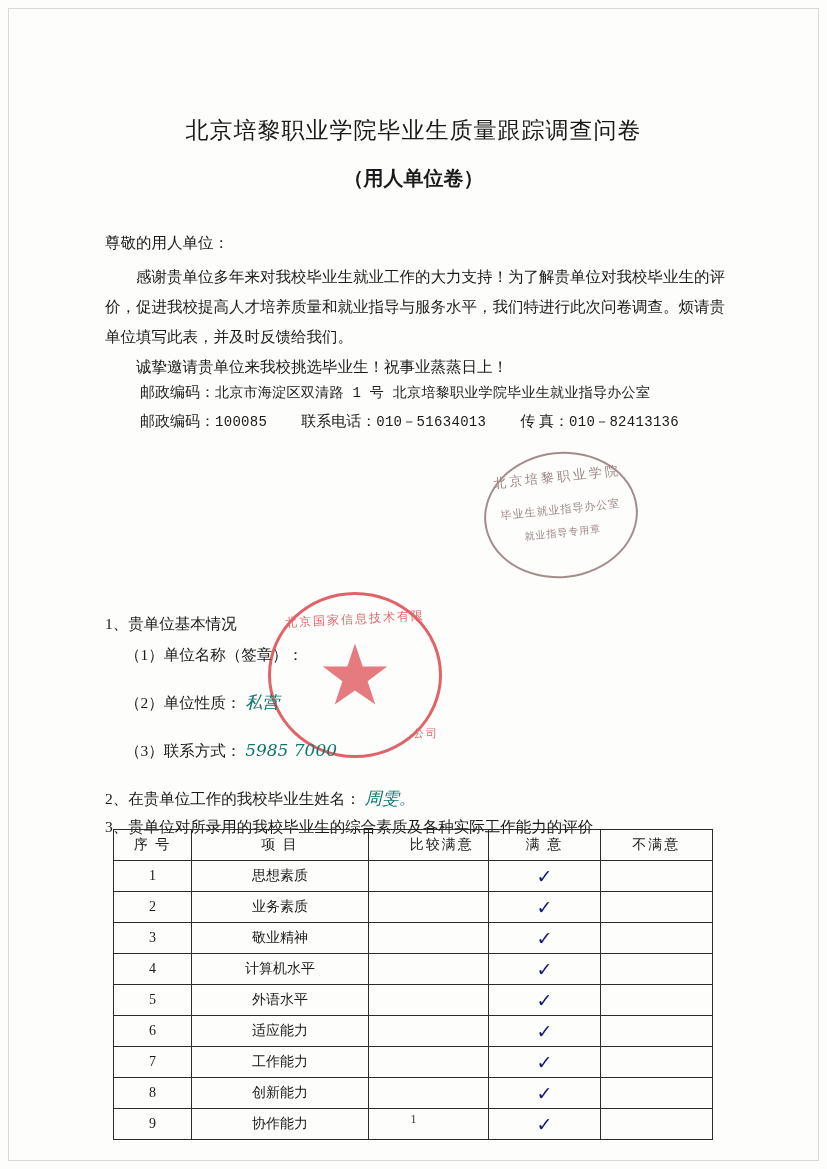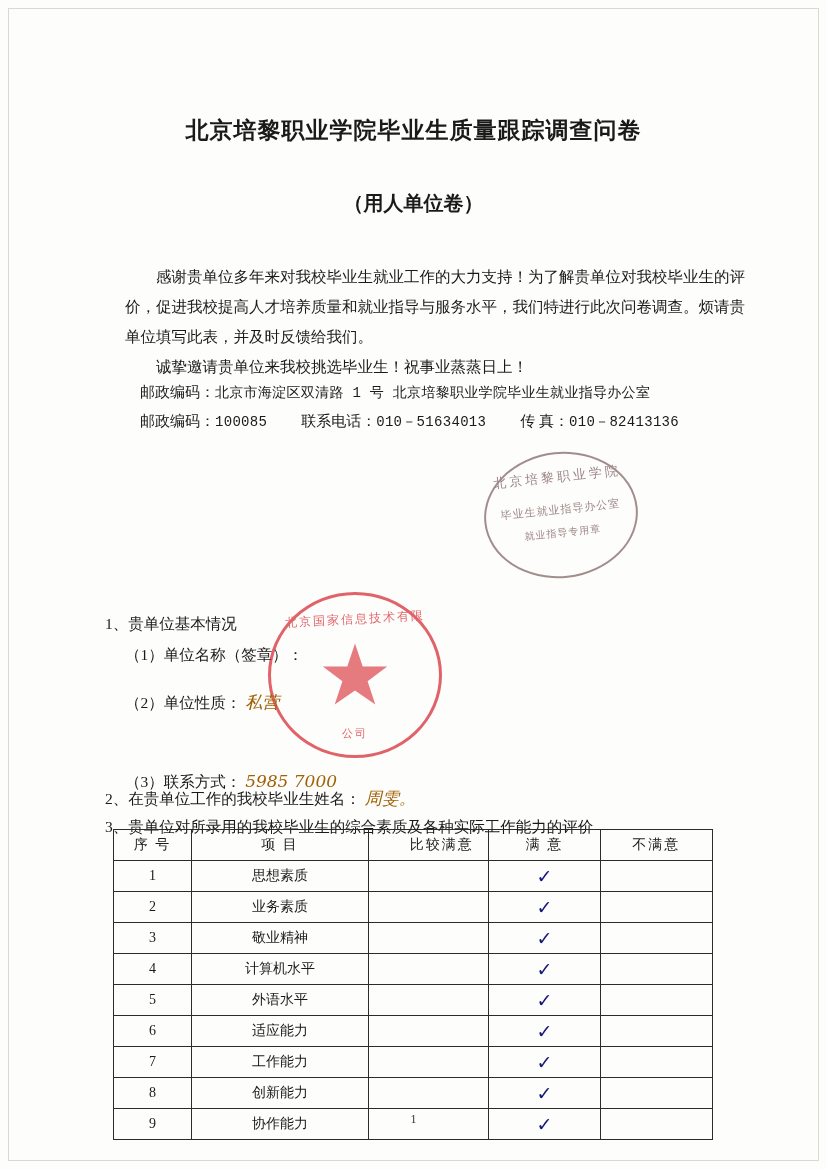--- a/index.html
+++ b/index.html
@@ -24,38 +24,38 @@
     border: 1px solid #d8d8d4;
     pointer-events: none;
   }
   .title-block {
     position: absolute;
     left: 0; right: 0; top: 115px;
     text-align: center;
   }
   .doc-title {
     font-size: 23px;
-    font-weight: bold;
+    font-weight: normal;
     letter-spacing: 1px;
     font-family: "Liberation Sans", "DejaVu Sans", sans-serif;
   }
   .doc-subtitle {
-    margin-top: 44px;
+    margin-top: 19px;
     font-size: 20px;
     font-weight: bold;
     font-family: "Liberation Sans", "DejaVu Sans", sans-serif;
   }
   .body-text {
     position: absolute;
     left: 105px;
     width: 625px;
     font-size: 15.5px;
     line-height: 30px;
   }
-  .indent2 { text-indent: 2em; margin-left: 20px; }
+  .indent2 { text-indent: 2em; }
   .contact-block {
     position: absolute;
     left: 140px;
     width: 600px;
     font-size: 15px;
     line-height: 28px;
   }
   .mono {
     font-family: "Liberation Mono", "DejaVu Sans Mono", monospace;
     font-size: 14px;
@@ -70,21 +70,21 @@
     left: 105px;
     font-size: 15.5px;
     line-height: 26px;
     white-space: nowrap;
     margin-top: 16px;
   }
   .sub-q { left: 125px; }
 
   .handwrite {
     font-family: "DejaVu Serif", serif;
-    color: #a16207;
+    color: #0f766e;
     font-style: italic;
     font-size: 17px;
   }
 
   
   table.eval {
     position: absolute;
     left: 113px;
     top: 829px;
     width: 600px;
@@ -158,21 +158,21 @@
     text-align: center;
     font-size: 12px;
     letter-spacing: 2px;
     transform: rotate(-3deg);
     font-family: "Liberation Sans", sans-serif;
   }
   .stamp-red .ring-text2 {
     position: absolute;
     left: 0; right: 0;
     bottom: 14px;
-    text-align: center;
+    text-align: right;
     font-size: 11px;
     letter-spacing: 2px;
     font-family: "Liberation Sans", sans-serif;
   }
   .star {
     position: absolute;
     left: 50%;
     top: 50%;
     transform: translate(-50%, -52%);
     width: 0; height: 0;
@@ -183,20 +183,21 @@
 <body>
 
 <div class="page">
   <div class="scan-border"></div>
 
   <div class="title-block">
     <div class="doc-title">北京培黎职业学院毕业生质量跟踪调查问卷</div>
     <div class="doc-subtitle">（用人单位卷）</div>
   </div>
 
+  <div class="body-text" style="top:228px;">尊敬的用人单位：</div>
 
   <div class="body-text indent2" style="top:262px;">感谢贵单位多年来对我校毕业生就业工作的大力支持！为了解贵单位对我校毕业生的评价，促进我校提高人才培养质量和就业指导与服务水平，我们特进行此次问卷调查。烦请贵单位填写此表，并及时反馈给我们。</div>
 
   <div class="body-text indent2" style="top:352px;">诚挚邀请贵单位来我校挑选毕业生！祝事业蒸蒸日上！</div>
 
   <div class="contact-block" style="top:378px;">
     <div class="contact-row">
       <span>邮政编码：</span><span class="mono">北京市海淀区双清路 1 号  北京培黎职业学院毕业生就业指导办公室</span>
     </div>
     <div class="contact-row">
@@ -225,21 +226,21 @@
   <div class="q-line sub-q" style="top:625px;">
     <span>（1）单位名称（签章）：</span>
     <span class="handwrite"></span>
   </div>
 
   <div class="q-line sub-q" style="top:673px;">
     <span>（2）单位性质：</span>
     <span class="handwrite">私营</span>
   </div>
 
-  <div class="q-line sub-q" style="top:752px;">
+  <div class="q-line sub-q" style="top:721px;">
     <span>（3）联系方式：</span>
     <span class="handwrite">5985 7000</span>
   </div>
 
   <div class="q-line" style="top:769px;">
     <span>2、在贵单位工作的我校毕业生姓名：</span>
     <span class="handwrite">周雯。</span>
   </div>
 
   <div class="q-line" style="top:798px;">3、贵单位对所录用的我校毕业生的综合素质及各种实际工作能力的评价</div>

